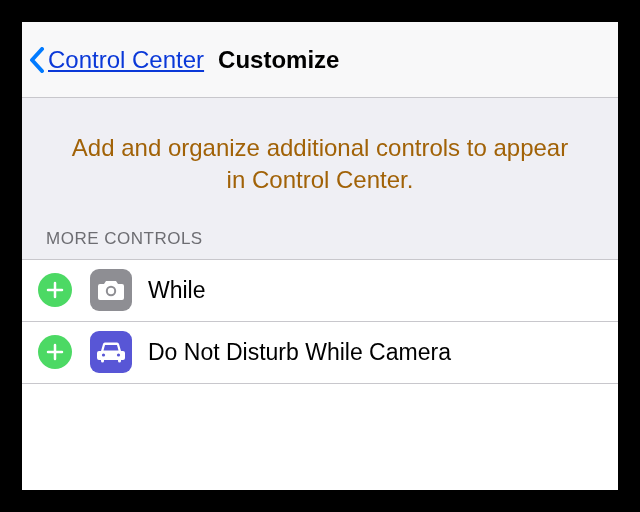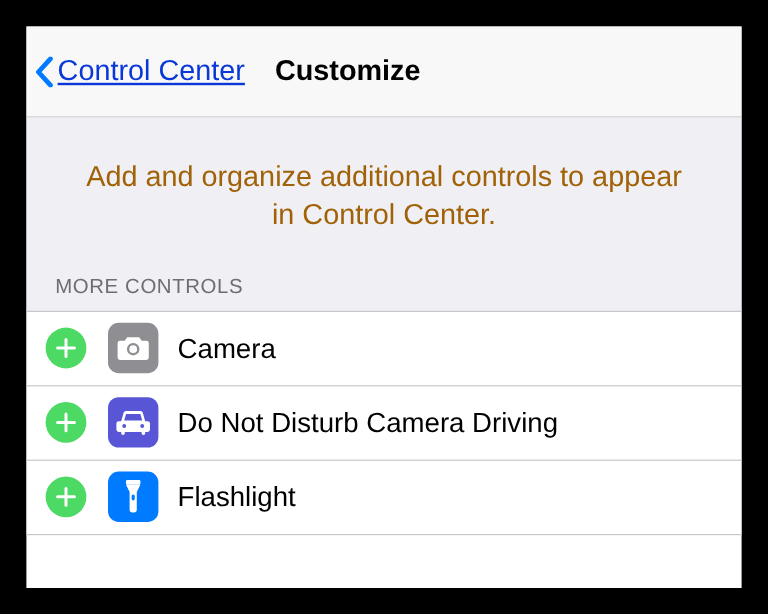--- a/index.html
+++ b/index.html
@@ -37,21 +37,21 @@
       color: #0a38d8;
       font-size: 24px;
       text-decoration: underline;
       margin-left: 2px;
       cursor: pointer;
     }
     .title {
       font-size: 24px;
       font-weight: 600;
       color: #000;
-      margin-left: 25px;
+      margin-left: 14px;
     }
     .infobox {
       background: #efeff4;
       padding: 34px 40px 22px 40px;
       text-align: center;
     }
     .infobox-text {
       font-size: 24px;
       color: #a16207;
       line-height: 1.35;
@@ -141,52 +141,36 @@
           <line x1="2" y1="9" x2="16" y2="9" stroke="#fff" stroke-width="2.5" stroke-linecap="round"></line>
         </svg>
       </div>
       <div class="app-icon icon-camera">
         <svg width="28" height="22" viewBox="0 0 28 22">
           <path d="M3 5 h4 l2 -3 h10 l2 3 h4 a2 2 0 0 1 2 2 v12 a2 2 0 0 1 -2 2 h-22 a2 2 0 0 1 -2 -2 v-12 a2 2 0 0 1 2 -2 z" fill="#ffffff"></path>
           <circle cx="14" cy="12" r="5.2" fill="#8e8e93"></circle>
           <circle cx="14" cy="12" r="3.2" fill="#ffffff"></circle>
         </svg>
       </div>
-      <span class="row-label">Camera</span>
+      <span class="row-label">While</span>
     </div>
 
     <div class="row">
       <div class="add-btn">
         <svg width="18" height="18" viewBox="0 0 18 18">
           <line x1="9" y1="2" x2="9" y2="16" stroke="#fff" stroke-width="2.5" stroke-linecap="round"></line>
           <line x1="2" y1="9" x2="16" y2="9" stroke="#fff" stroke-width="2.5" stroke-linecap="round"></line>
         </svg>
       </div>
       <div class="app-icon icon-car">
         <svg width="30" height="22" viewBox="0 0 30 22">
           <path d="M5 10 L7 3 a2 2 0 0 1 2 -1.5 h12 a2 2 0 0 1 2 1.5 L25 10 h2 a2 2 0 0 1 2 2 v5 a2 2 0 0 1 -2 2 h-2 v1 a1.5 1.5 0 0 1 -3 0 v-1 h-14 v1 a1.5 1.5 0 0 1 -3 0 v-1 h-2 a2 2 0 0 1 -2 -2 v-5 a2 2 0 0 1 2 -2 z" fill="#ffffff"></path>
           <path d="M7.5 9.5 L9 4 h12 l1.5 5.5 z" fill="#5856d6"></path>
           <circle cx="7.5" cy="14" r="1.6" fill="#5856d6"></circle>
           <circle cx="22.5" cy="14" r="1.6" fill="#5856d6"></circle>
         </svg>
       </div>
-      <span class="row-label">Do Not Disturb Camera Driving</span>
+      <span class="row-label">Do Not Disturb While Camera</span>
     </div>
 
-    <div class="row">
-      <div class="add-btn">
-        <svg width="18" height="18" viewBox="0 0 18 18">
-          <line x1="9" y1="2" x2="9" y2="16" stroke="#fff" stroke-width="2.5" stroke-linecap="round"></line>
-          <line x1="2" y1="9" x2="16" y2="9" stroke="#fff" stroke-width="2.5" stroke-linecap="round"></line>
-        </svg>
-      </div>
-      <div class="app-icon icon-torch">
-        <svg width="18" height="30" viewBox="0 0 18 30">
-          <rect x="3" y="1" width="12" height="4" rx="1" fill="#ffffff"></rect>
-          <path d="M3 5 h12 l-3 6 v15 a2 2 0 0 1 -2 2 h-2 a2 2 0 0 1 -2 -2 v-15 z" fill="#ffffff"></path>
-          <rect x="7.7" y="13" width="2.6" height="5" rx="1.3" fill="#007aff"></rect>
-        </svg>
-      </div>
-      <span class="row-label">Flashlight</span>
-    </div>
 
   </div>
 </div>
 
 </body></html>

